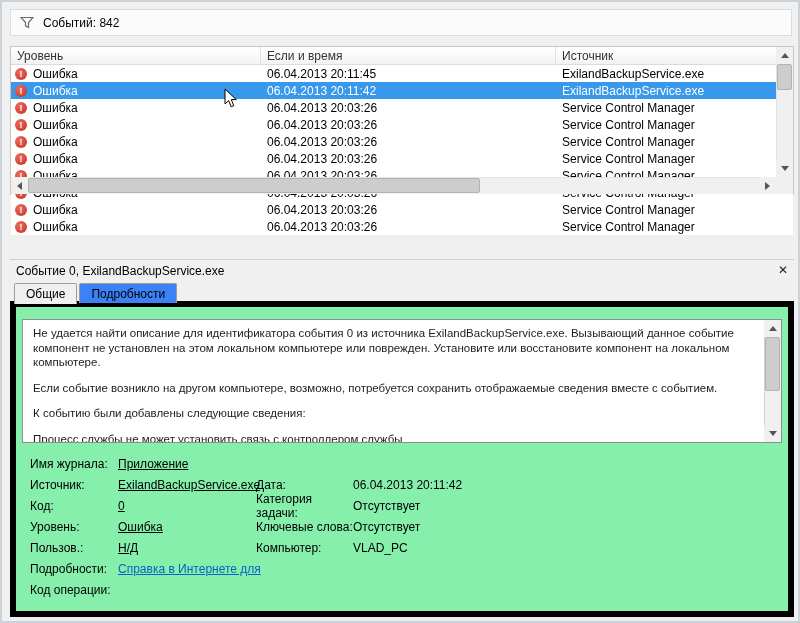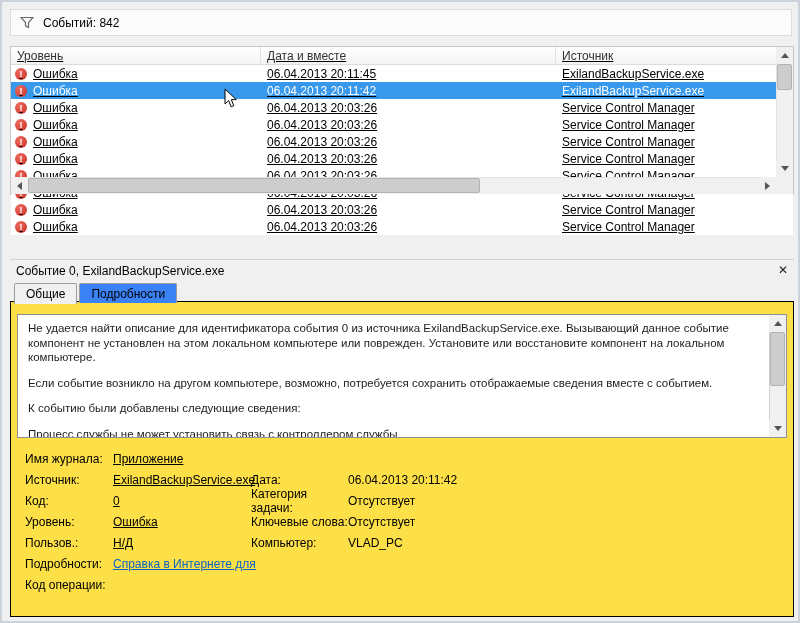--- a/index.html
+++ b/index.html
@@ -8,21 +8,21 @@
          border:2px solid #ccd2da; overflow:hidden; font-size:12px; color:#000; }
 
   
   .topbar { position:absolute; left:8px; top:7px; width:782px; height:27px;
             background:#fbfbfb; border:1px solid #dcdcdc; display:flex;
             align-items:center; gap:9px; padding-left:9px; }
   .funnel { display:flex; align-items:center; }
 
   
   .table { position:absolute; left:8px; top:44px; width:784px; height:149px;
-           background:#ffffff; border:1px solid #c6c6c6;text-decoration:underline; }
+           background:#ffffff; border:1px solid #c6c6c6; }
   .thead { display:flex; height:18px; border-bottom:1px solid #dcdcdc;
            background:linear-gradient(#ffffff,#f3f3f3); }
   .th { padding:2px 0 0 6px; border-right:1px solid #e2e2e2; color:#333; }
   .c-level { width:250px; } .c-date { width:295px; } .c-src { flex:1; }
   .tbody { position:relative; height:170px; overflow:hidden; }
   .trow { display:flex; align-items:center; height:17px; background:#fff; }
   .trow.selected { background:#3798ec; color:#fff; }
   .trow .c-level { display:flex; align-items:center; padding-left:4px; }
   .trow .c-date, .trow .c-src { padding-left:6px; white-space:nowrap; overflow:hidden; }
   .err-icon { flex:0 0 auto; width:12px; height:12px; border-radius:50%;
@@ -52,21 +52,21 @@
   
   .details { position:absolute; left:8px; top:257px; width:784px; height:358px;border-radius:26px; }
   .dtitle { position:relative; height:20px; border-top:1px solid #d0d0d0;
             padding:4px 0 0 6px; }
   .close { position:absolute; right:6px; top:3px; font-size:12px; color:#222; cursor:default; }
   .tabs { display:flex; padding-left:4px; margin-top:4px; position:relative; z-index:2; }
   .tab { padding:3px 11px 2px; border:1px solid #9d9d9d; border-bottom:none;
          background:#3b82f6; margin-right:2px; border-radius:2px 2px 0 0; }
   .tab.active { background:#f0f0f0; margin-bottom:-1px; padding-bottom:3px; }
   .tabpage { position:absolute; left:0; right:0; top:42px; bottom:0;
-             border:1px solid #000000; background:#fde047; }
+             border:6px solid #000000; background:#86efac; }
 
   .descbox { position:absolute; left:6px; right:6px; top:12px; height:124px;
              background:#fff; border:1px solid #8f8f8f; }
   .desctext { position:absolute; left:0; top:0; right:17px; bottom:0;
               padding:6px 10px; overflow:hidden; font-size:11.5px; color:#1c1c1c; }
   .desctext p { margin:0 0 11px; line-height:1.27; }
   .dvscroll { position:absolute; top:0; right:0; bottom:0; width:17px;
               background:#f0f0f0; border-left:1px solid #d0d0d0; }
   .dvscroll .top { top:0; left:-1px; } .dvscroll .bottom { bottom:0; left:-1px; }
   .dthumb { position:absolute; top:17px; left:0px; width:15px; height:54px;
@@ -92,21 +92,21 @@
       <svg width="14" height="13" viewBox="0 0 14 13">
           <path d="M1 1.5 h12 l-4.5 5 v5 l-3 -1.7 v-3.3 z" fill="none" stroke="#6b6b6b" stroke-width="1.2"></path>
         </svg>
     </span>
     <span>Событий: 842</span>
   </div>
 
   <div class="table">
     <div class="thead">
       <div class="th c-level">Уровень</div>
-      <div class="th c-date">Дата и вместе</div>
+      <div class="th c-date">Если и время</div>
       <div class="th c-src">Источник</div>
     </div>
     <div class="tbody">
         <div class="trow">
           <div class="cell c-level">
             <span class="err-icon">!</span>
             <span>Ошибка</span>
           </div>
           <div class="cell c-date">06.04.2013 20:11:45</div>
           <div class="cell c-src">ExilandBackupService.exe</div>

